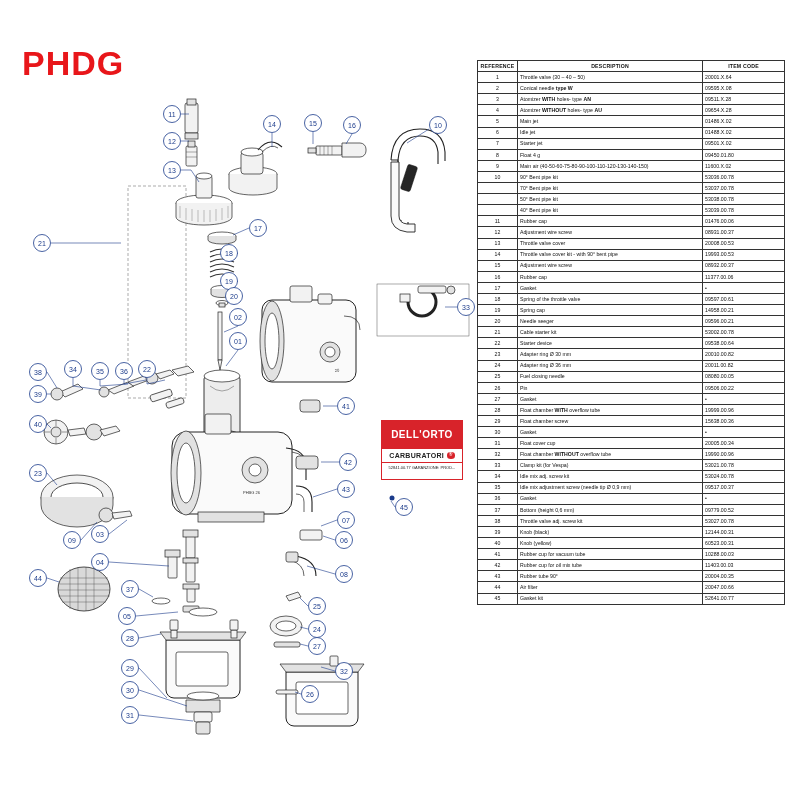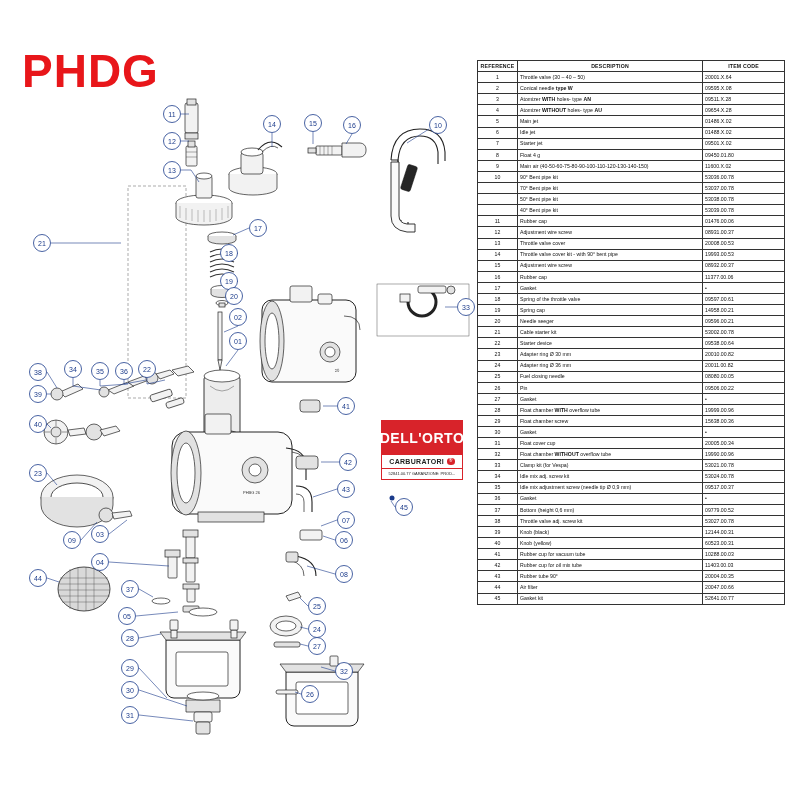--- a/index.html
+++ b/index.html
@@ -8,21 +8,21 @@
     background:#ffffff;
     font-family:"Liberation Sans", sans-serif;
     overflow:hidden;
     position:relative;
   }
   #root{position:absolute;inset:0;}
 
   
   .brand-title{
     position:absolute;left:22px;top:44px;
-    font-size:46px;font-weight:bold;color:#e8161a;
+    font-size:34px;font-weight:bold;color:#e8161a;
     letter-spacing:1px;
     font-family:"Liberation Sans", sans-serif;
   }
 
   
   .parts-table{
     position:absolute;left:477px;top:60px;width:307px;
     border-collapse:collapse;
     font-size:5.2px;
     color:#111;
@@ -50,23 +50,23 @@
   .col-code{width:82px;text-align:left;padding-left:3px;}
   .parts-table td.col-ref{text-align:center;}
 
   
   .dellorto-box{
     position:absolute;left:381px;top:420px;width:82px;height:60px;
     border:1.4px solid #d8232a;background:#fff;
     box-sizing:border-box;
   }
   .dell-top{
-    height:33px;background:#d8232a;color:#fff;
+    height:27px;background:#d8232a;color:#fff;
     display:flex;align-items:center;justify-content:center;
-    font-weight:bold;font-size:14px;letter-spacing:.5px;
+    font-weight:bold;font-size:10px;letter-spacing:.5px;
   }
   .dell-mid{
     height:13px;border-top:1px solid #d8232a;border-bottom:1px solid #d8232a;
     display:flex;align-items:center;justify-content:center;gap:3px;
     font-size:7px;font-weight:bold;color:#222;letter-spacing:.3px;
   }
   .dell-badge{
     display:inline-block;background:#d8232a;color:#fff;border-radius:50%;
     font-size:4.5px;padding:1px 2px;line-height:1;
   }

